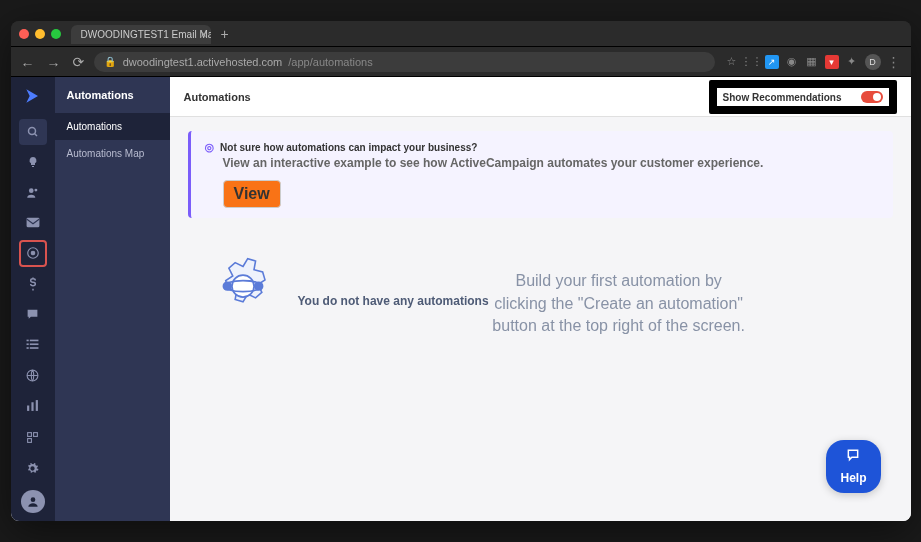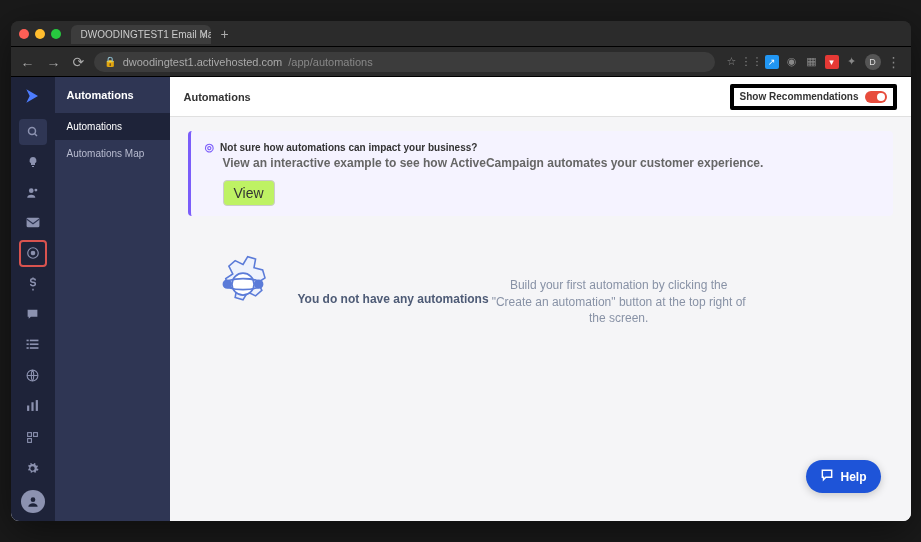--- a/index.html
+++ b/index.html
@@ -162,26 +162,26 @@
       gap: 10px;
     }
     .main-title {
       font-size: 11px;
       font-weight: 600;
       color: #333;
       flex: 1;
     }
     .show-rec {
       display: flex;
-      align-items: flex-start;
-      gap: 6px;
+      align-items: flex-end;
+      gap: 19px;
       font-size: 10px;
       font-weight: 600;
       color: #333;
-      border: 4px solid #000000;
+      border: 8px solid #000000;
       padding: 3px 6px;
       border-radius: 2px;
     }
     .toggle {
       width: 22px; height: 12px;
       background: #e74c3c;
       border-radius: 6px;
       position: relative;
     }
     .toggle::after {
@@ -224,45 +224,45 @@
       font-size: 11px;
     }
     .info-sub {
       font-size: 12px;
       color: #666;
       margin-left: 18px;
       margin-bottom: 10px;
       font-weight: bold;
     }
     .view-btn {
-      background: #bef264;
+      background: #f97316;
       border: 1px solid #ccc;
       border-radius: 4px;
       padding: 4px 10px;
-      font-size: 14px;
-      font-weight: 400;
+      font-size: 16px;
+      font-weight: 700;
       color: #333;
       margin-left: 18px;
       cursor: pointer;
     }
 
     .empty-state {
       display: flex;
       align-items: center;
       margin-top: 36px;
     }
     .empty-img { margin-bottom: 16px; }
     .empty-title {
       font-size: 12px;
       font-weight: 700;
       color: #4e5b76;
       margin-bottom: 6px;
     }
     .empty-sub {
-      font-size: 12px;
+      font-size: 16px;
       color: #8892a6;
       text-align: center;
       max-width: 260px;
       line-height: 1.4;
     }
 
     .help-btn {
       position: absolute;
       right: 30px;
       bottom: 28px;
@@ -270,20 +270,21 @@
       color: #fff;
       border-radius: 18px;
       padding: 8px 14px;
       font-size: 12px;
       font-weight: 600;
       display: flex;
       align-items: center;
       gap: 6px;
       cursor: pointer;
       box-shadow: 0 2px 8px rgba(0,0,0,0.2);
+      flex-direction: column;
     }
     .browser-wrapper { position: relative; }
   </style>
 </head>
 <body>
 
 <div class="browser-wrapper">
 <div class="browser-window">
 
   <div class="titlebar">

